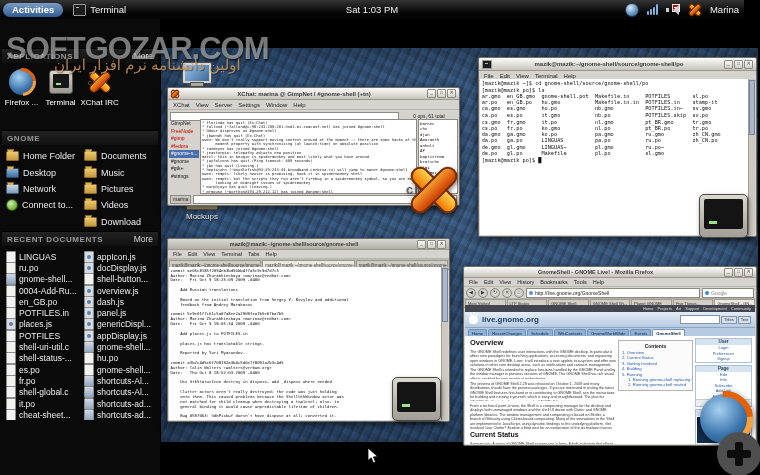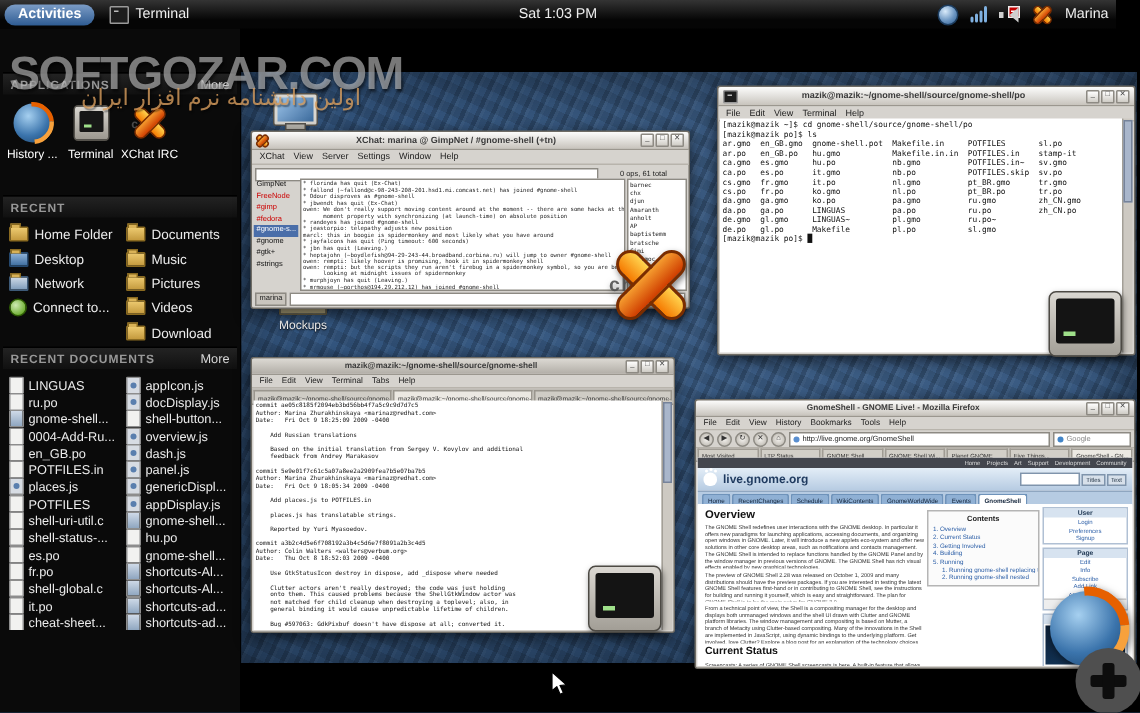--- a/index.html
+++ b/index.html
@@ -272,40 +272,40 @@
   <div class="sec" style="top:29px;">
     <span class="h">APPLICATIONS</span>
     <span class="more">More</span>
   </div>
   <div class="apps">
     <div class="app">
       <span class="aico">
           <span class="ffc"></span>
           <span class="ffs"></span>
         </span>
-      <span class="lbl">History ...</span>
+      <span class="lbl">Firefox ...</span>
     </div>
     <div class="app">
       <span class="aico">
           <span class="termico"></span>
         </span>
       <span class="lbl">Terminal</span>
     </div>
     <div class="app">
       <span class="aico xlogo xchat-ai">
           <span class="chatword">chat</span>
           <span class="bar b1"></span>
           <span class="bar b2"></span>
         </span>
       <span class="lbl">XChat IRC</span>
     </div>
   </div>
 
   <div class="sec" style="top:111px;">
-    <span class="h">RECENT</span>
+    <span class="h">GNOME</span>
   </div>
   <div class="places">
     <div class="pcol pc2">
       <div class="pitem">
           <span class="fol"></span>
           <span>Documents</span>
         </div>
       <div class="pitem">
           <span class="fol"></span>
           <span>Music</span>

